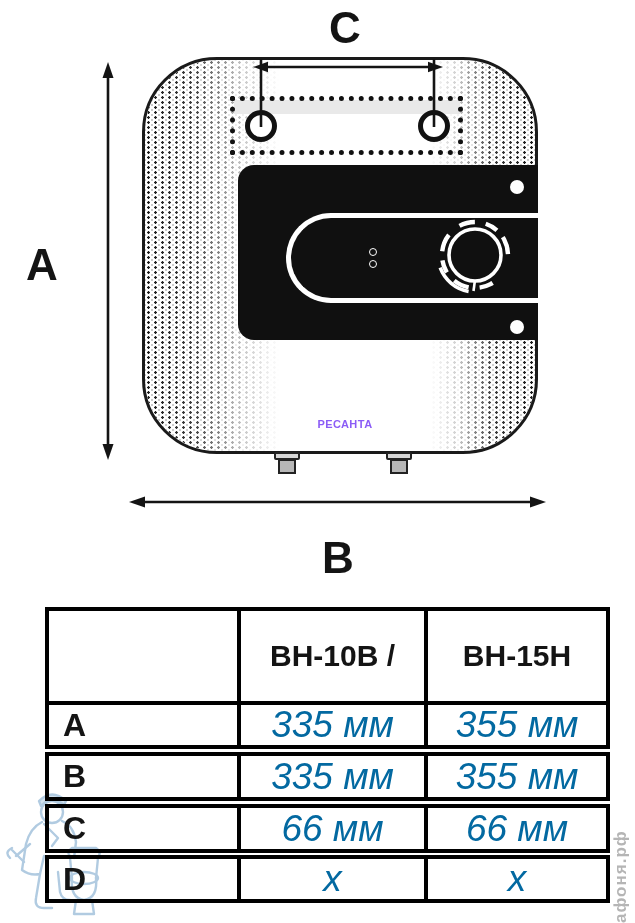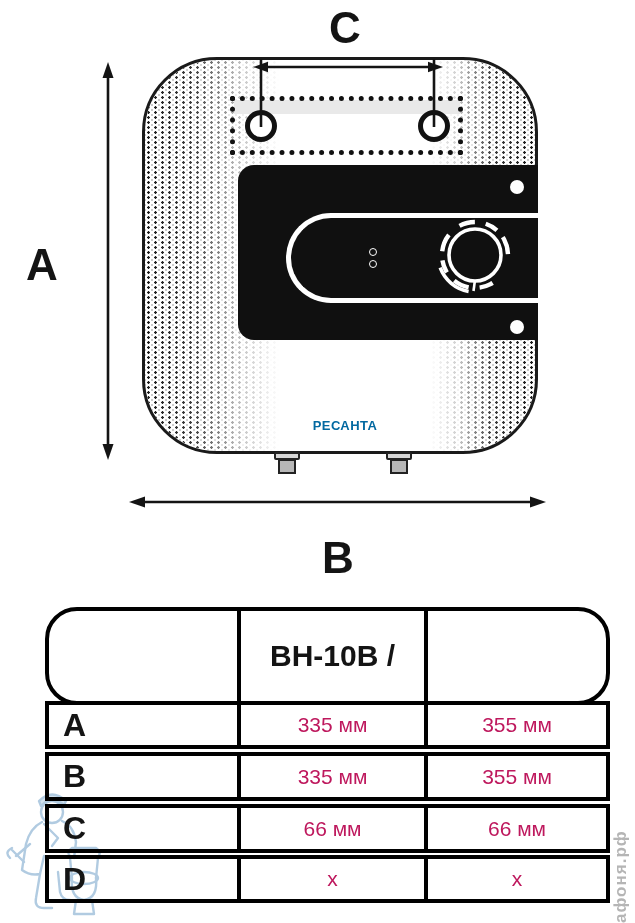--- a/index.html
+++ b/index.html
@@ -53,47 +53,47 @@
   .led{position:absolute;width:8px;height:8px;border:1.6px solid #fff;border-radius:50%;box-sizing:border-box;}
   .led1{left:131px;top:83px;}
   .led2{left:131px;top:95px;}
   .knob{position:absolute;left:195px;top:48px;}
   .screw{position:absolute;width:14px;height:14px;border-radius:50%;background:#fff;}
   .screw-top{left:272px;top:15px;}
   .screw-bottom{left:272px;top:155px;}
   
   .logo{
     position:absolute;left:298px;top:418px;width:94px;text-align:center;
-    font-size:13px;font-weight:bold;letter-spacing:.4px;color:#0369a1;
+    font-size:11px;font-weight:bold;letter-spacing:.4px;color:#8b5cf6;
   }
   .pipe{position:absolute;width:26px;height:25px;}
   .pipe-left{left:274px;top:452px;}
   .pipe-right{left:386px;top:452px;}
   .pipe .flange{position:absolute;left:0;top:0;width:26px;height:8px;background:#d6d6d6;border:2px solid #222;border-radius:2px;box-sizing:border-box;}
   .pipe .stem{position:absolute;left:4px;top:7px;width:18px;height:15px;background:#b7b7b7;border:2px solid #222;box-sizing:border-box;}
   
   .dims{position:absolute;left:0;top:0;pointer-events:none;}
   .dim-label{position:absolute;width:56px;text-align:center;font-size:44px;font-weight:bold;color:#141414;line-height:1;}
   .label-a{left:14px;top:243px;}
   .label-b{left:310px;top:536px;}
   .label-c{left:317px;top:6px;}
   
   .spec-table{position:absolute;left:45px;top:607px;width:565px;height:296px;z-index:1;}
   .t-row{position:absolute;left:0;width:565px;border:4px solid #000;box-sizing:border-box;display:flex;background:transparent;}
-  .t-header{top:0;height:98px;border-radius:32px;}
+  .t-header{top:0;height:98px;}
   .t-row-a{top:94px;height:48px;}
   .t-row-b{top:145px;height:49px;}
   .t-row-c{top:197px;height:49px;}
   .t-row-d{top:248px;height:48px;}
   .t-cell{box-sizing:border-box;display:flex;align-items:center;justify-content:center;}
   .t-c1{width:192px;border-right:4px solid #000;justify-content:flex-start;padding-left:14px;
         font-size:32px;font-weight:bold;}
   .t-c2{width:187px;border-right:4px solid #000;}
   .t-c3{flex:1;}
-  .t-val{font-size:21px;color:#be185d;}
+  .t-val{font-size:37px;color:#0369a1;font-style:italic;}
   .t-head-cell{flex-direction:column;justify-content:center;line-height:1.35;
         font-size:30px;font-weight:bold;text-align:center;}
   
   .plumber{position:absolute;left:0px;top:786px;z-index:0;opacity:.9;}
   .site-mark{
     position:absolute;left:611px;top:806px;height:117px;z-index:2;
     writing-mode:vertical-rl;transform:rotate(180deg);
     font-size:17px;font-weight:bold;color:#b5b5b5;letter-spacing:1px;
     display:flex;align-items:center;
   }
@@ -187,20 +187,21 @@
   <div class="site-mark">афоня.рф</div>
 
   <div class="spec-table">
 
     <div class="t-row t-header">
       <div class="t-cell t-c1"></div>
       <div class="t-cell t-c2 t-head-cell">
         <span>ВН-10В /</span>
       </div>
       <div class="t-cell t-c3 t-head-cell">
+        <span>ВН-15Н</span>
       </div>
     </div>
 
     <div class="t-row t-row-a">
       <div class="t-cell t-c1">A</div>
       <div class="t-cell t-c2">
           <span class="t-val">335 мм</span>
         </div>
       <div class="t-cell t-c3">
           <span class="t-val">355 мм</span>

